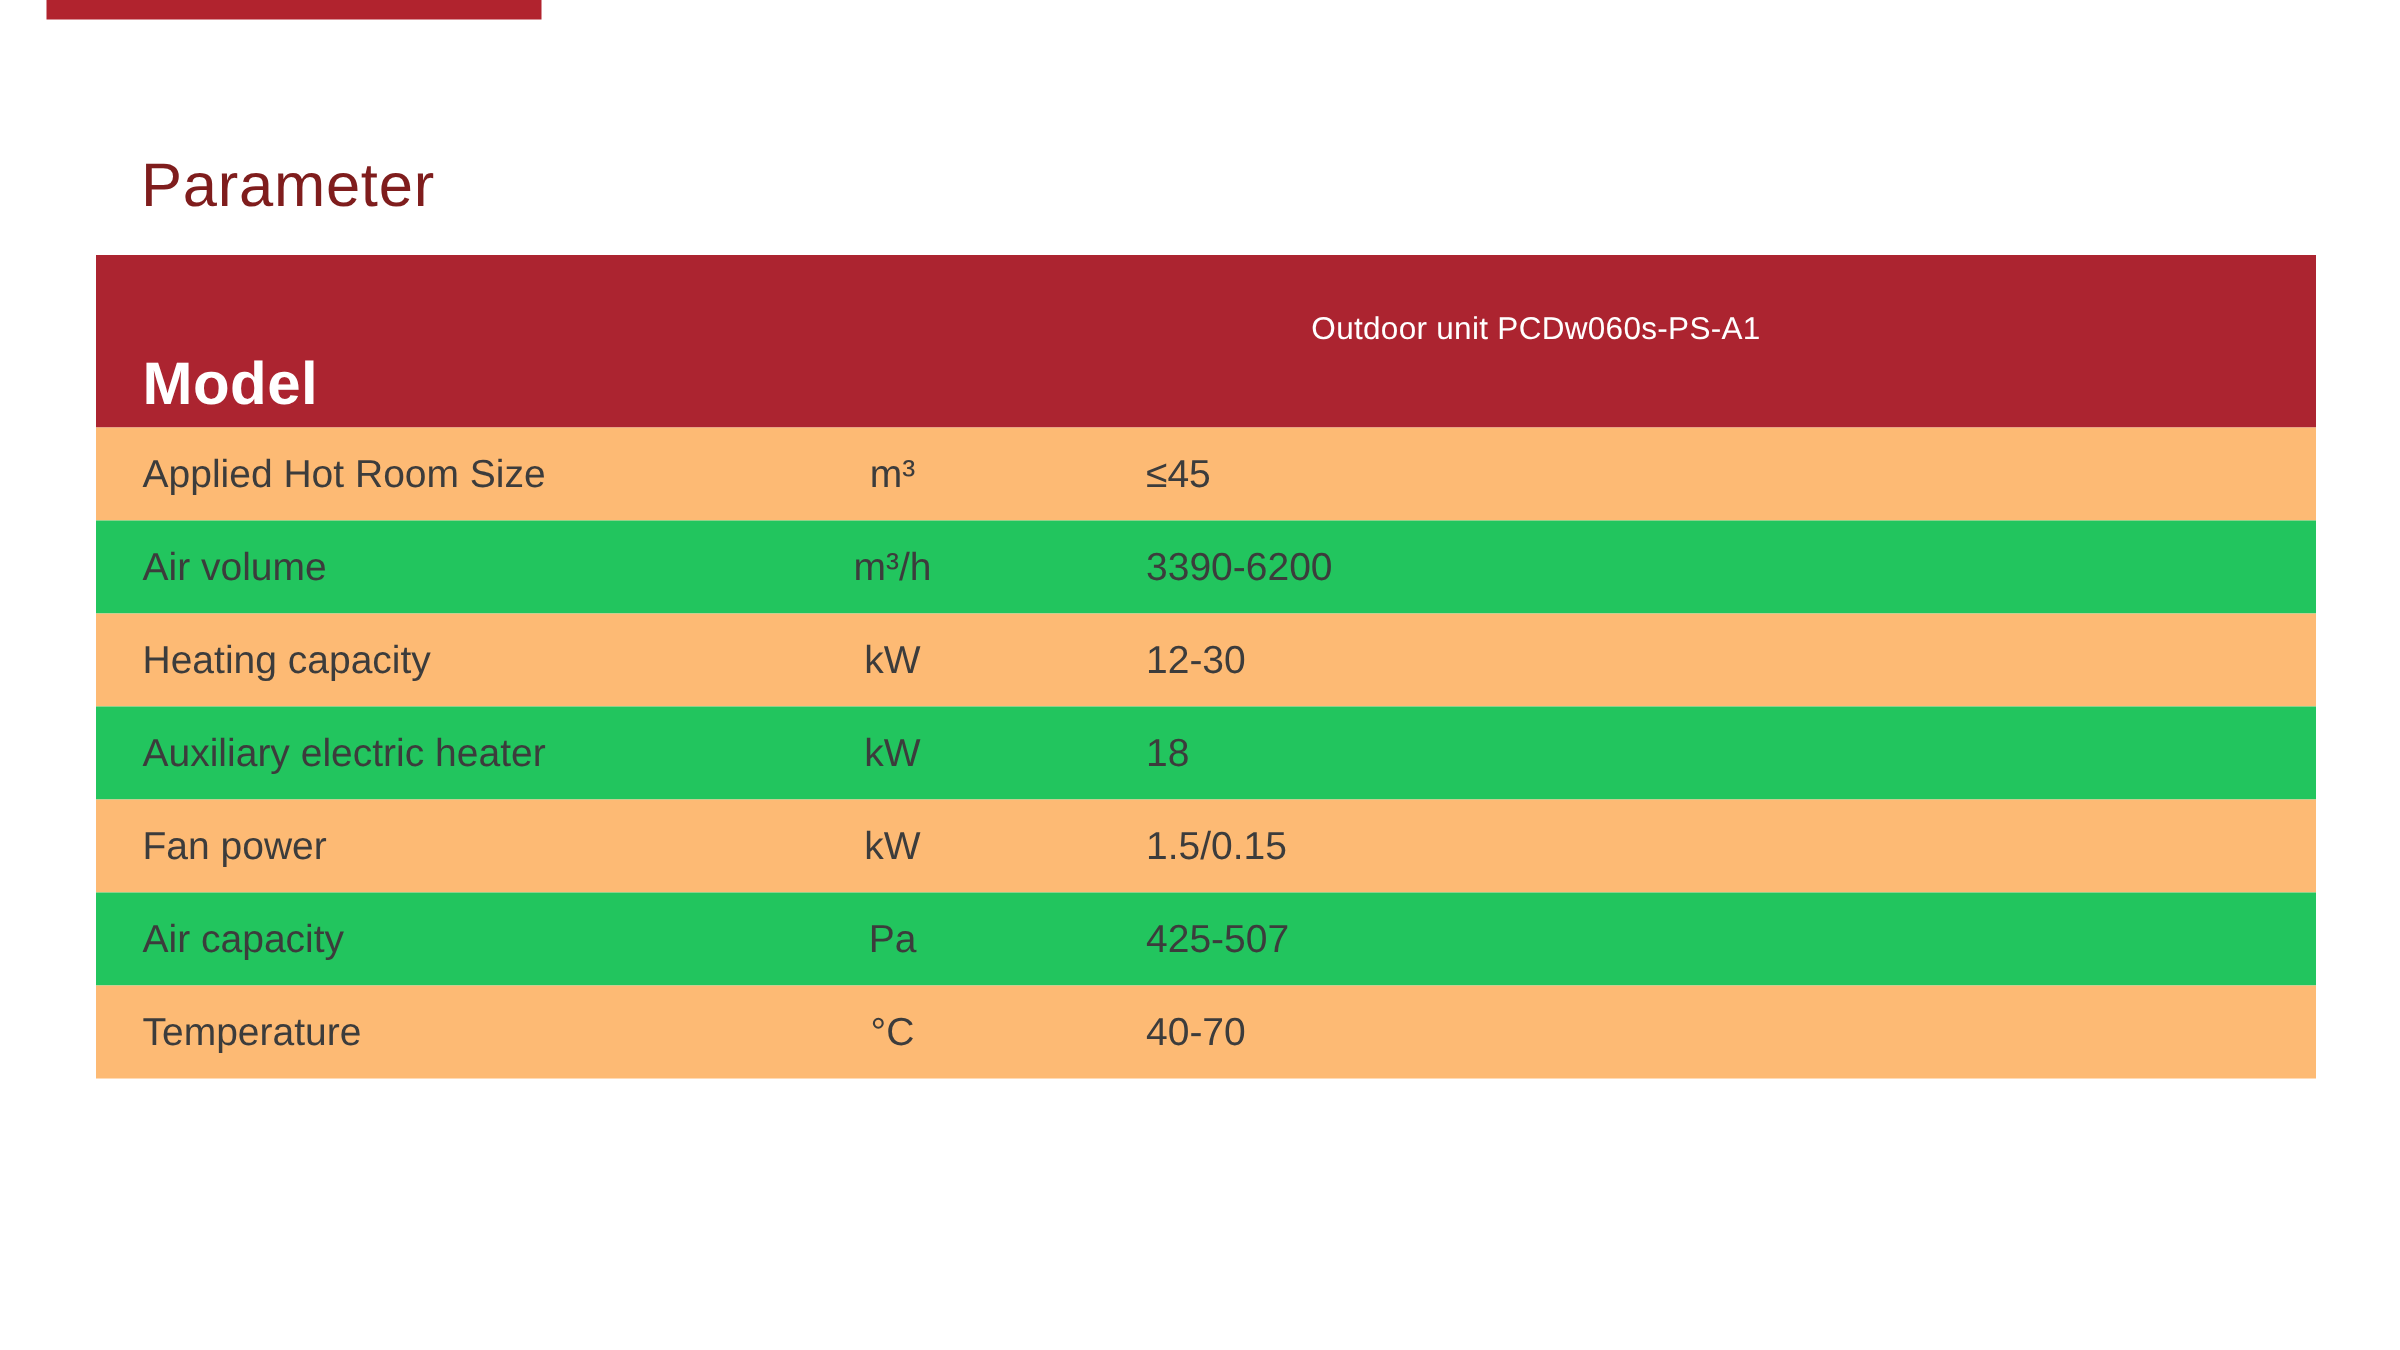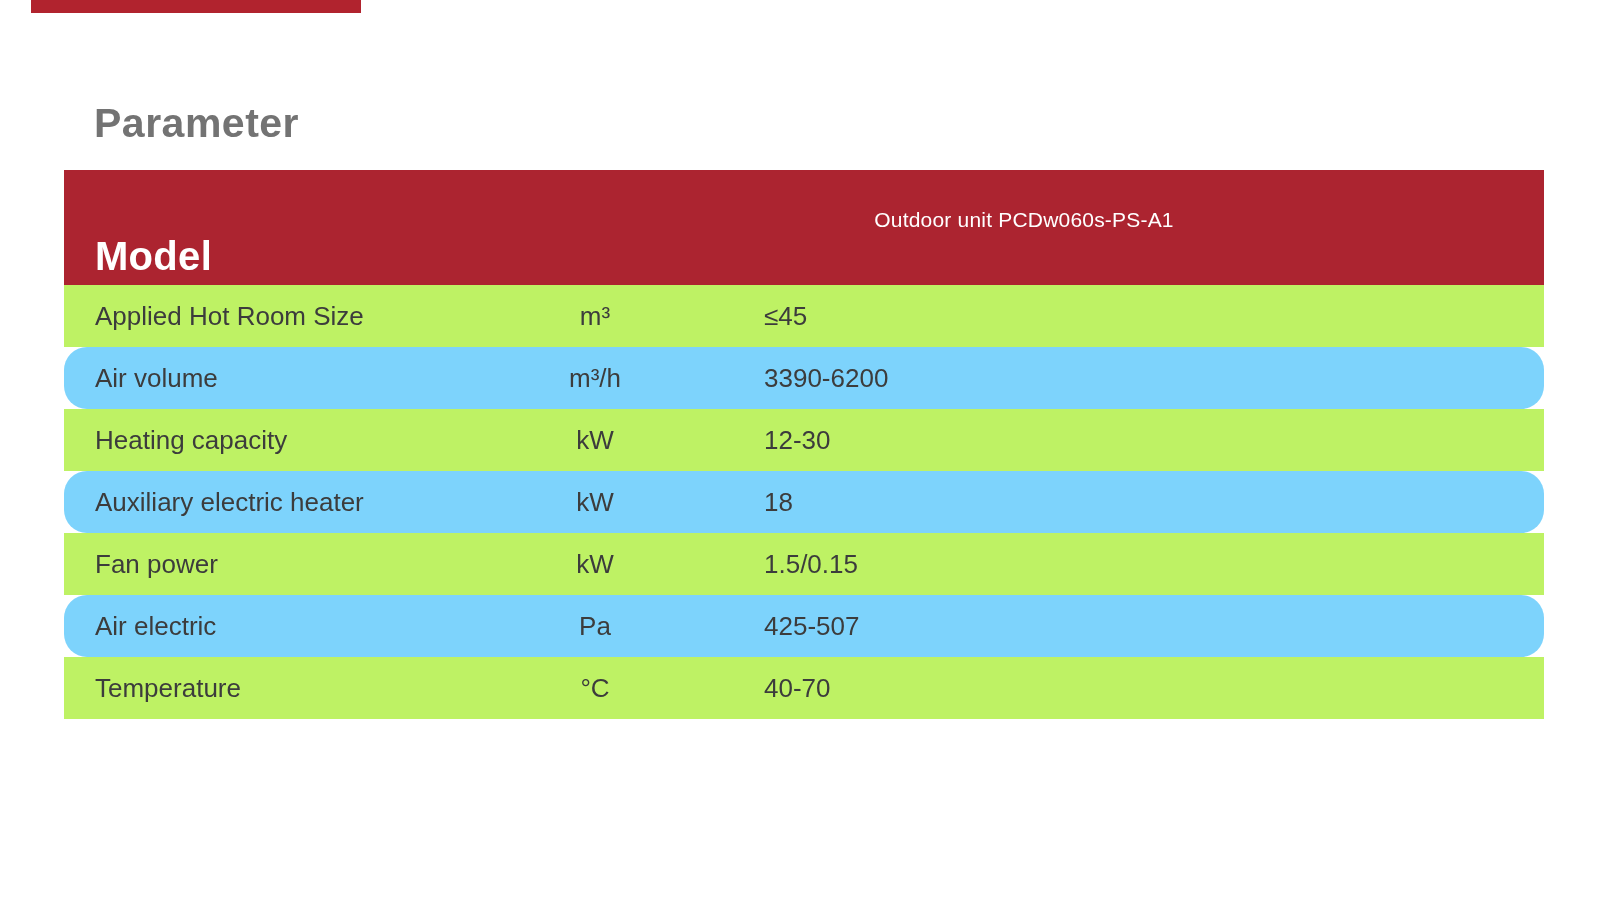--- a/index.html
+++ b/index.html
@@ -21,23 +21,23 @@
     top: 0;
     width: 330px;
     height: 13px;
     background: #B1232E;
   }
   #page-title {
     position: absolute;
     left: 94px;
     top: 100px;
     font-size: 41px;
-    font-weight: bold;
+    font-weight: normal;
     letter-spacing: 0.5px;
-    color: #737373;
+    color: #7f1d1d;
   }
   #spec-table {
     position: absolute;
     left: 64px;
     top: 170px;
     width: 1480px;
   }
   #table-header {
     position: relative;
     height: 115px;
@@ -58,27 +58,26 @@
     top: 33px;
     width: 520px;
     text-align: center;
     font-size: 21px;
     line-height: 33px;
     letter-spacing: 0.2px;
   }
   .trow {
     position: relative;
     height: 62px;
-    background: #bef264;
+    background: #fdba74;
     color: #3C3C3C;
     font-size: 26px;
   }
   .trow.alt {
-    background: #7dd3fc;
-    border-radius: 23px;
+    background: #22c55e;
   }
   .cell {
     position: absolute;
     top: 50%;
     transform: translateY(-50%);
     white-space: nowrap;
   }
   .cell.label { left: 31px; }
   .cell.unit  { left: 466px; width: 130px; text-align: center; }
   .cell.value { left: 700px; width: 520px; text-align: left; }
@@ -126,21 +125,21 @@
     <span class="cell value">18</span>
   </div>
 
   <div class="trow">
     <span class="cell label">Fan power</span>
     <span class="cell unit">kW</span>
     <span class="cell value">1.5/0.15</span>
   </div>
 
   <div class="trow alt">
-    <span class="cell label">Air electric</span>
+    <span class="cell label">Air capacity</span>
     <span class="cell unit">Pa</span>
     <span class="cell value">425-507</span>
   </div>
 
   <div class="trow">
     <span class="cell label">Temperature</span>
     <span class="cell unit">°C</span>
     <span class="cell value">40-70</span>
   </div>
 </div>

